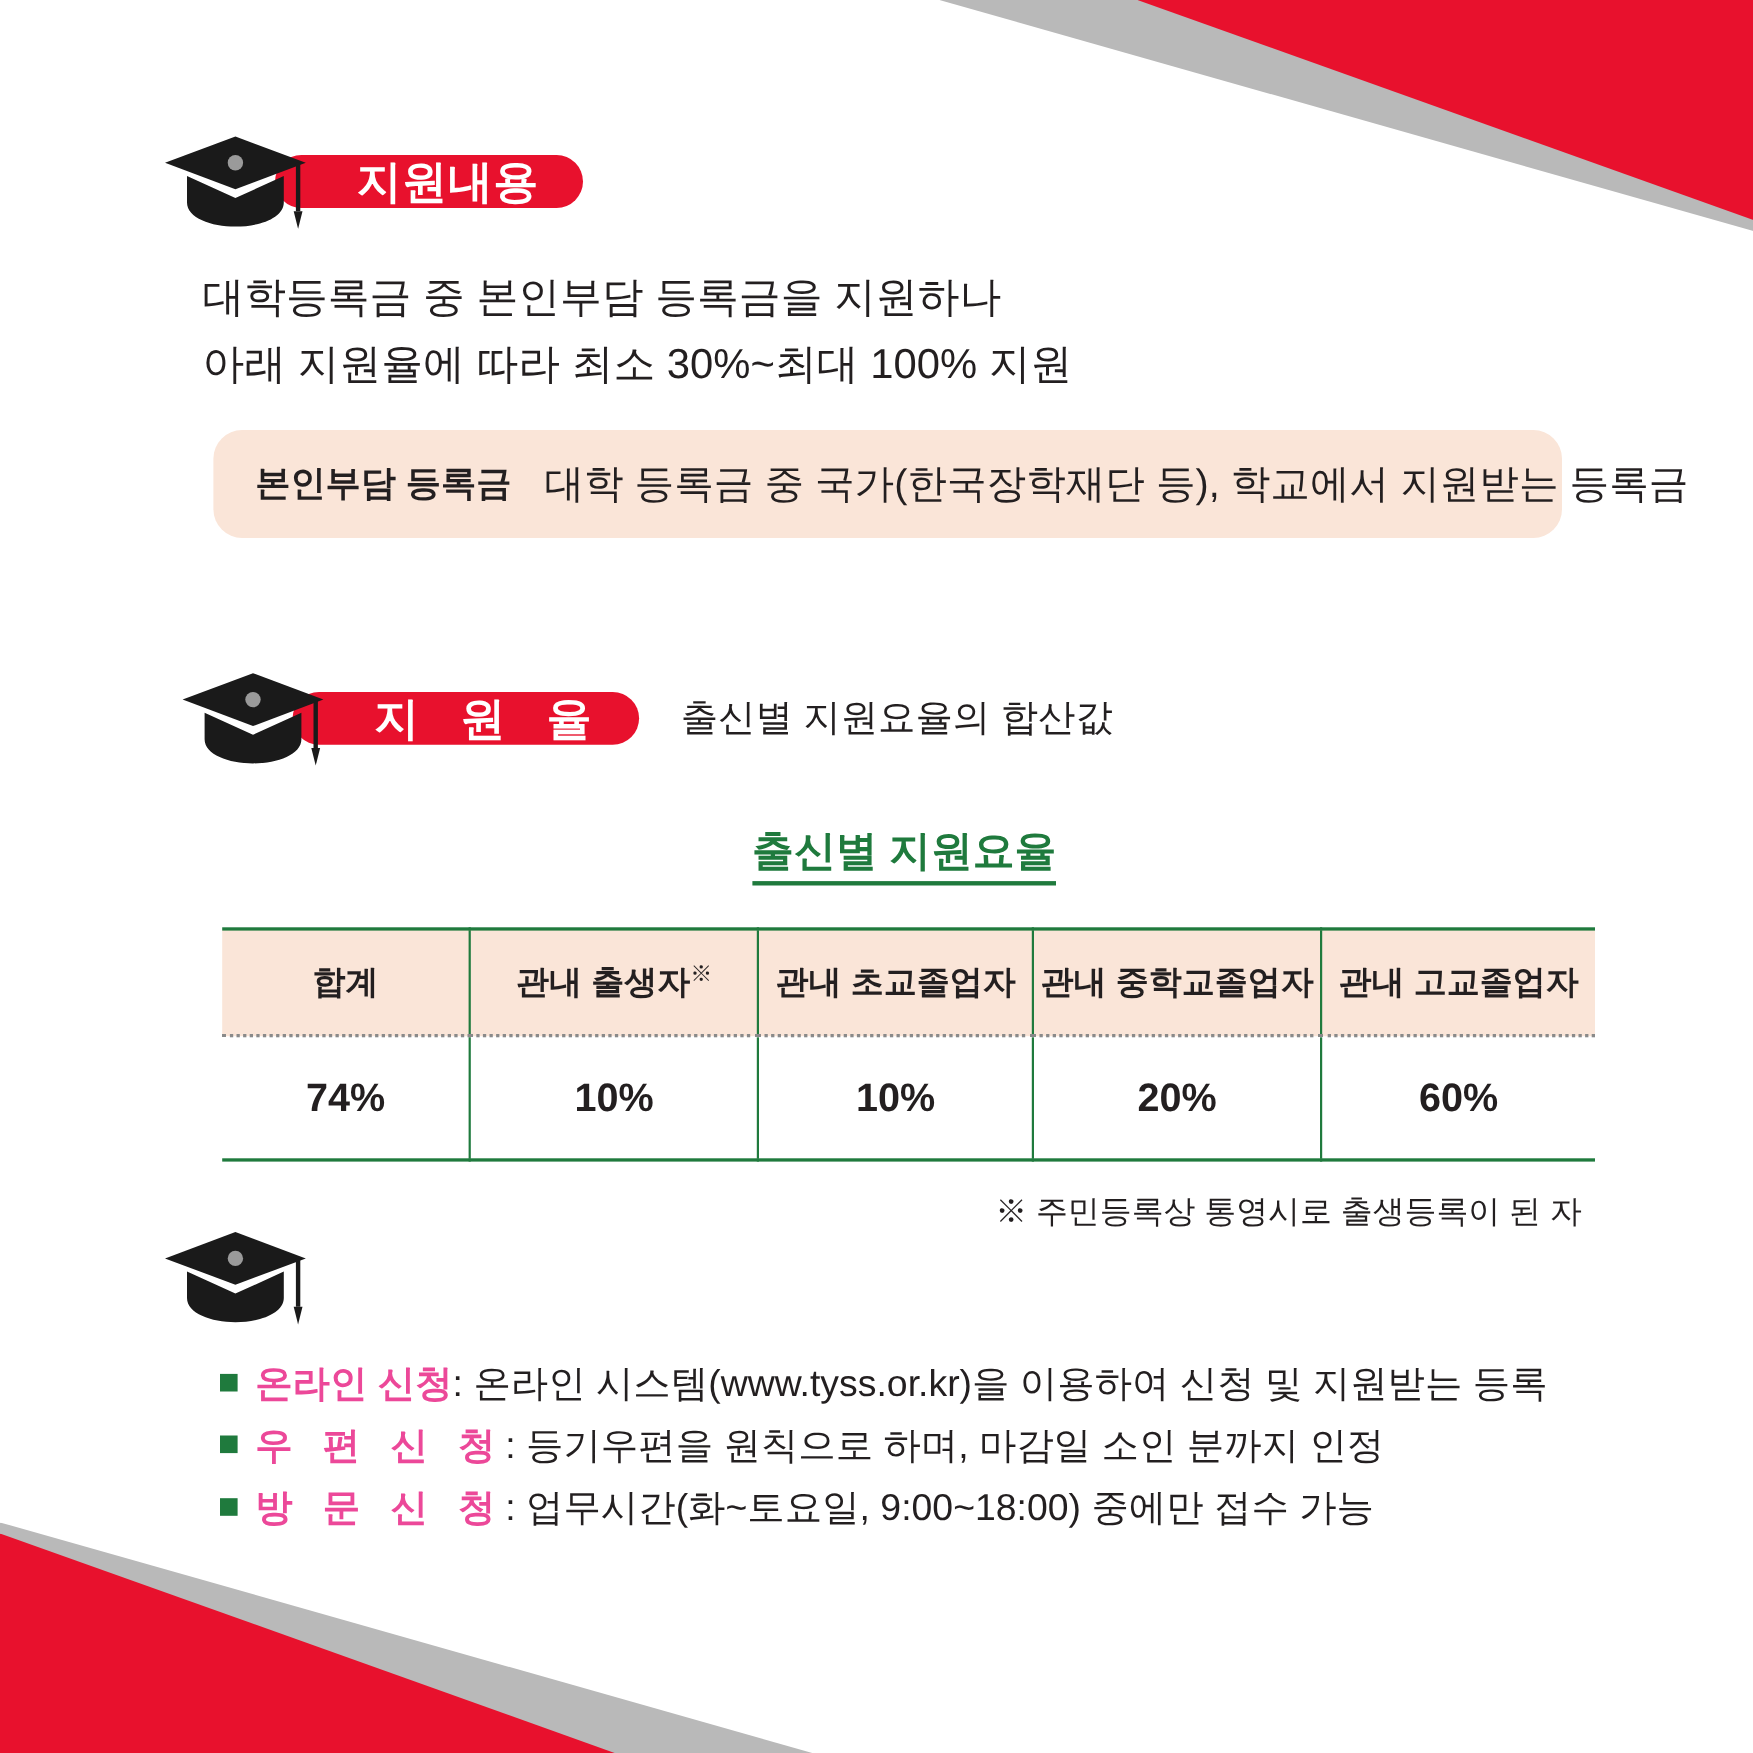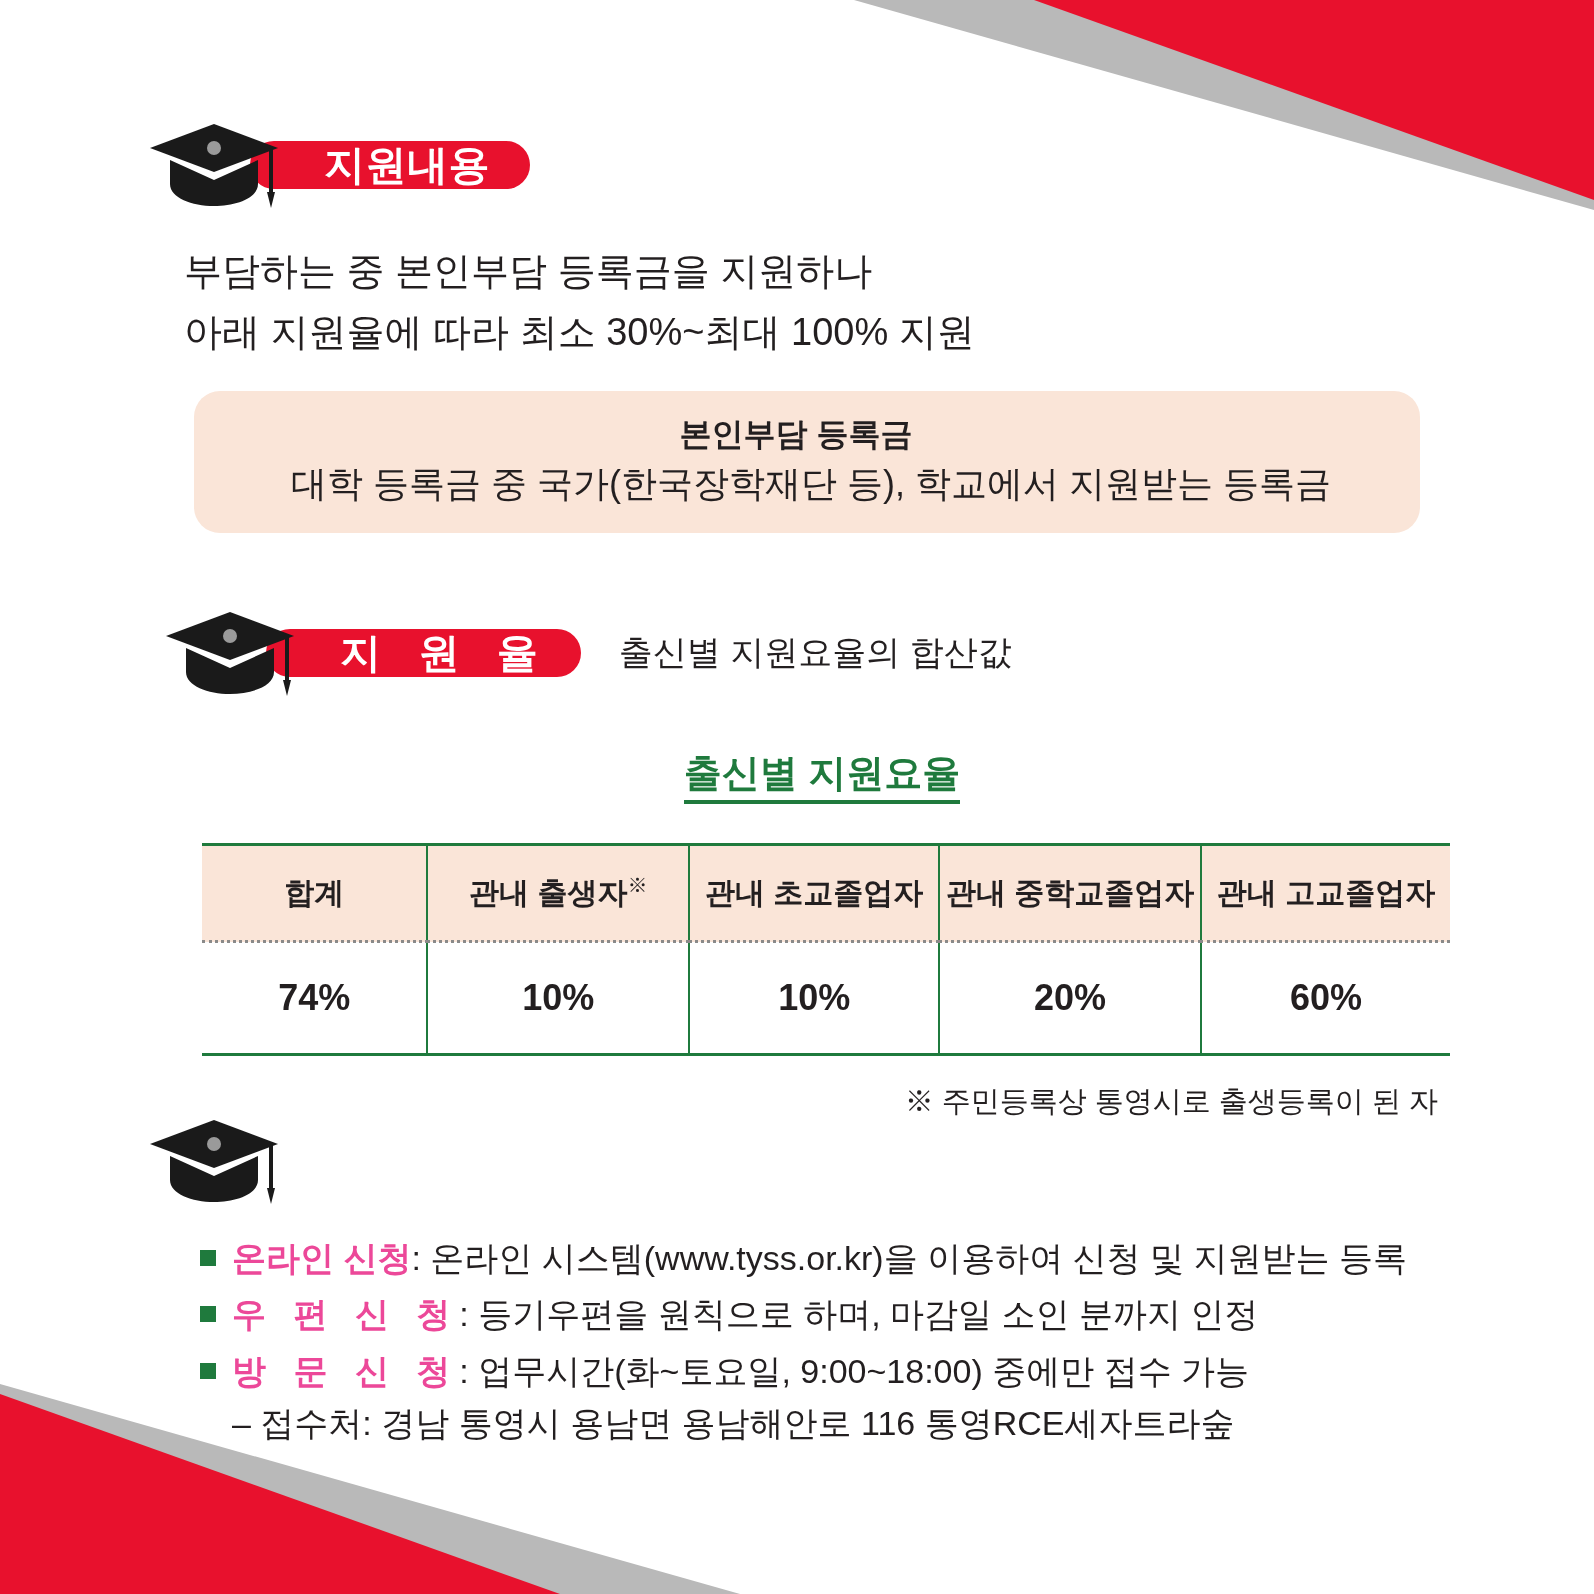--- a/index.html
+++ b/index.html
@@ -107,21 +107,20 @@
 
   .definition {
     margin: 30px 0 0 48px;
     background: #fae5d8;
     border-radius: 26px;
     display: flex;
     align-items: center;
     padding: 22px 30px 22px 38px;
     width: 1226px;
     box-sizing: border-box;
-    flex-direction: column;
   }
   .def-term {
     font-size: 32px;
     font-weight: bold;
     white-space: nowrap;
     padding-right: 30px;
     color: #231f20;
   }
   .def-desc {
     font-size: 36px;
@@ -233,21 +232,21 @@
       <svg class="cap-icon" viewBox="0 0 136 96">
         <path d="M4 30 L68 6 L132 30 L68 54 Z" fill="#1a1a1a"></path>
         <path d="M24 42 L24 66 C24 80 46 88 68 88 C90 88 112 80 112 66 L112 42 L68 62 Z" fill="#1a1a1a"></path>
         <circle cx="68" cy="30" r="7" fill="#9a9a9a"></circle>
         <path d="M125 30 L125 74" stroke="#1a1a1a" stroke-width="4" fill="none"></path>
         <path d="M121 74 L129 74 L125 90 Z" fill="#1a1a1a"></path>
       </svg>
       <div class="pill">지원내용</div>
     </div>
 
-    <div class="lead">부담하는 중 본인부담 등록금을 지원하나</div>
+    <div class="lead">대학등록금 중 본인부담 등록금을 지원하나</div>
     <div class="lead" style="margin-top:6px">아래 지원율에 따라 최소 30%~최대 100% 지원</div>
 
     <div class="definition">
       <div class="def-term">본인부담 등록금</div>
       <div class="def-desc">
         <div>대학 등록금 중 국가(한국장학재단 등), 학교에서 지원받는 등록금</div>
       </div>
     </div>
   </div>
 
@@ -323,16 +322,15 @@
         <span class="bullet"></span>
         <span class="apply-label spaced">우 편 신 청</span>
         <span class="apply-text">: 등기우편을 원칙으로 하며, 마감일 소인 분까지 인정</span>
       </li>
       <li>
         <span class="bullet"></span>
         <span class="apply-label spaced">방 문 신 청</span>
         <span class="apply-text">: 업무시간(화~토요일, 9:00~18:00) 중에만 접수 가능</span>
       </li>
     </ul>
-    <div class="sub-line">– 접수처: 경남 통영시 용남면 용남해안로 116 통영RCE세자트라숲</div>
   </div>
 
 </div>
 
 </body></html>

